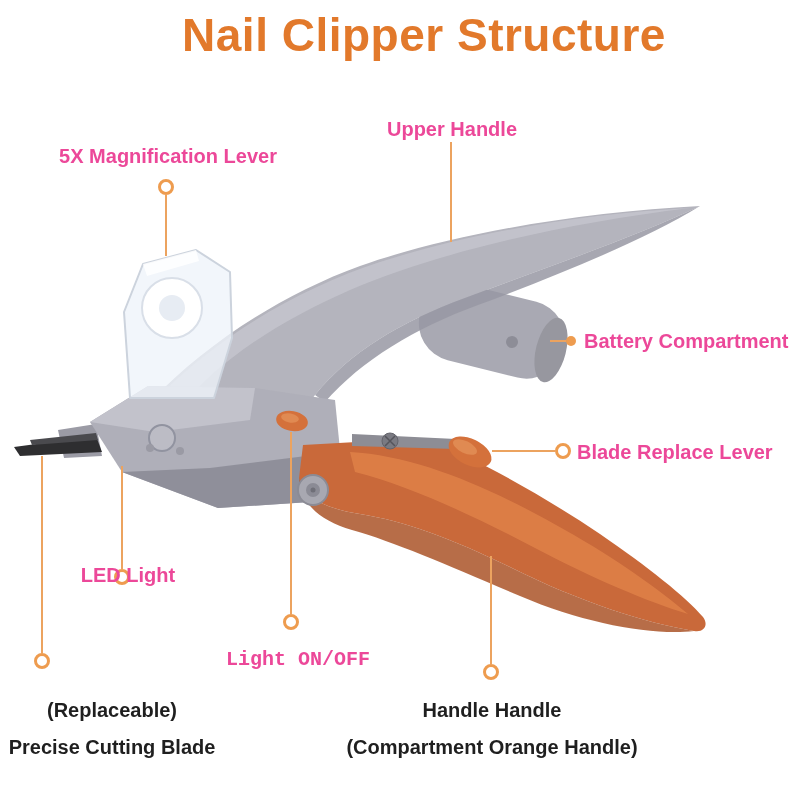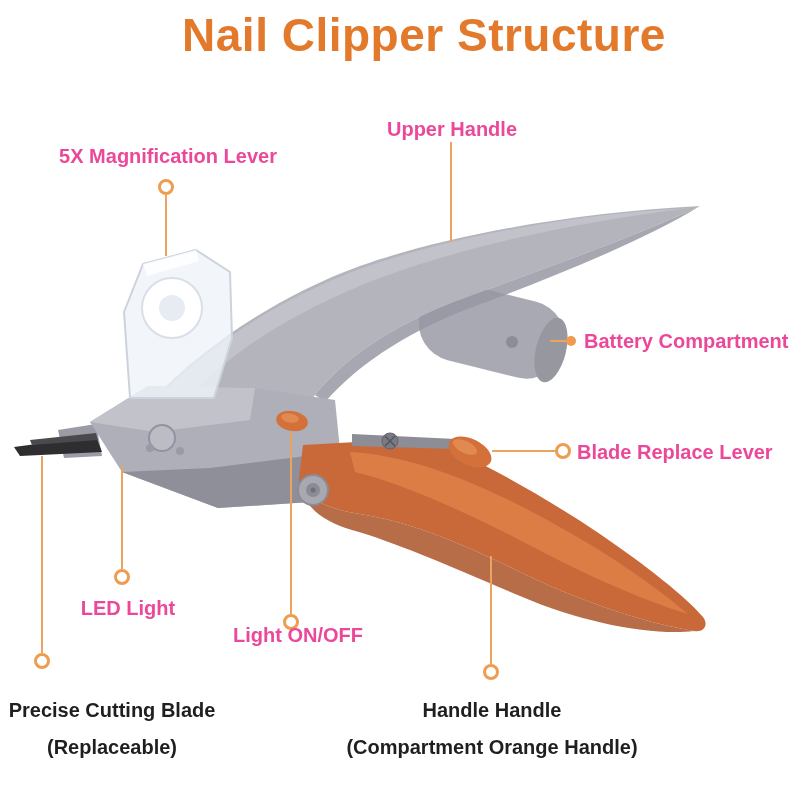--- a/index.html
+++ b/index.html
@@ -152,27 +152,27 @@
   <div class="ring" style="left:483px; top:664px;"></div>
 
   <div class="lbl center" style="left:168px; top:145px;">5X Magnification Lever</div>
 
   <div class="lbl center" style="left:452px; top:118px;">Upper Handle</div>
 
   <div class="lbl" style="left:584px; top:330px;">Battery Compartment</div>
 
   <div class="lbl" style="left:577px; top:441px;">Blade Replace Lever</div>
 
-  <div class="lbl center" style="left:128px; top:597px;">LED Light</div>
+  <div class="lbl center" style="left:128px; top:564px;">LED Light</div>
 
-  <div class="lbl center" style="left:298px; top:624px;">Light ON/OFF</div>
+  <div class="lbl center" style="left:298px; top:648px;font-family:Liberation Mono, monospace;">Light ON/OFF</div>
 
   <div class="lbl-group" style="left:112px; top:692px;">
+    <span>(Replaceable)</span>
     <span>Precise Cutting Blade</span>
-    <span>(Replaceable)</span>
   </div>
 
   <div class="lbl-group" style="left:492px; top:692px;">
     <span>Handle Handle</span>
     <span>(Compartment Orange Handle)</span>
   </div>
 
 </div>
 
 </body></html>

